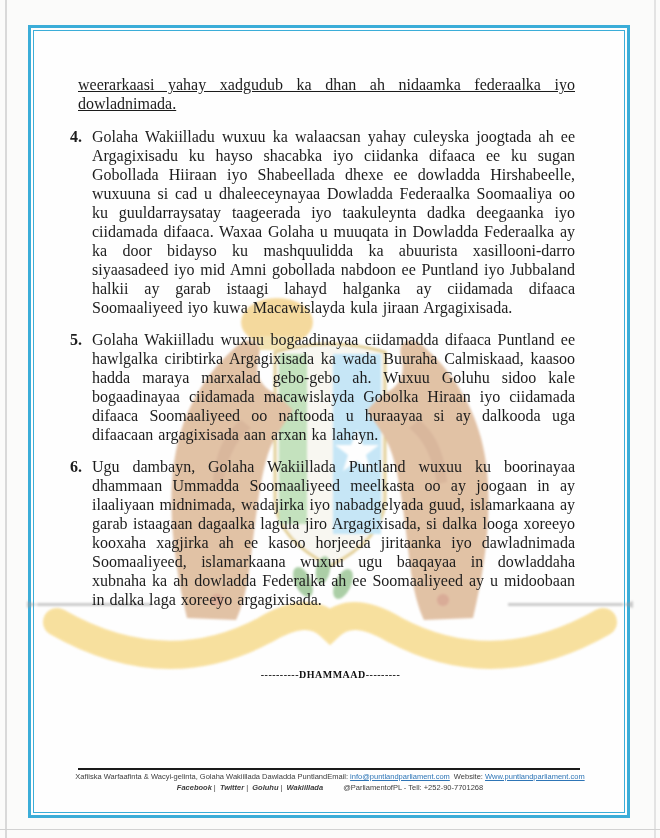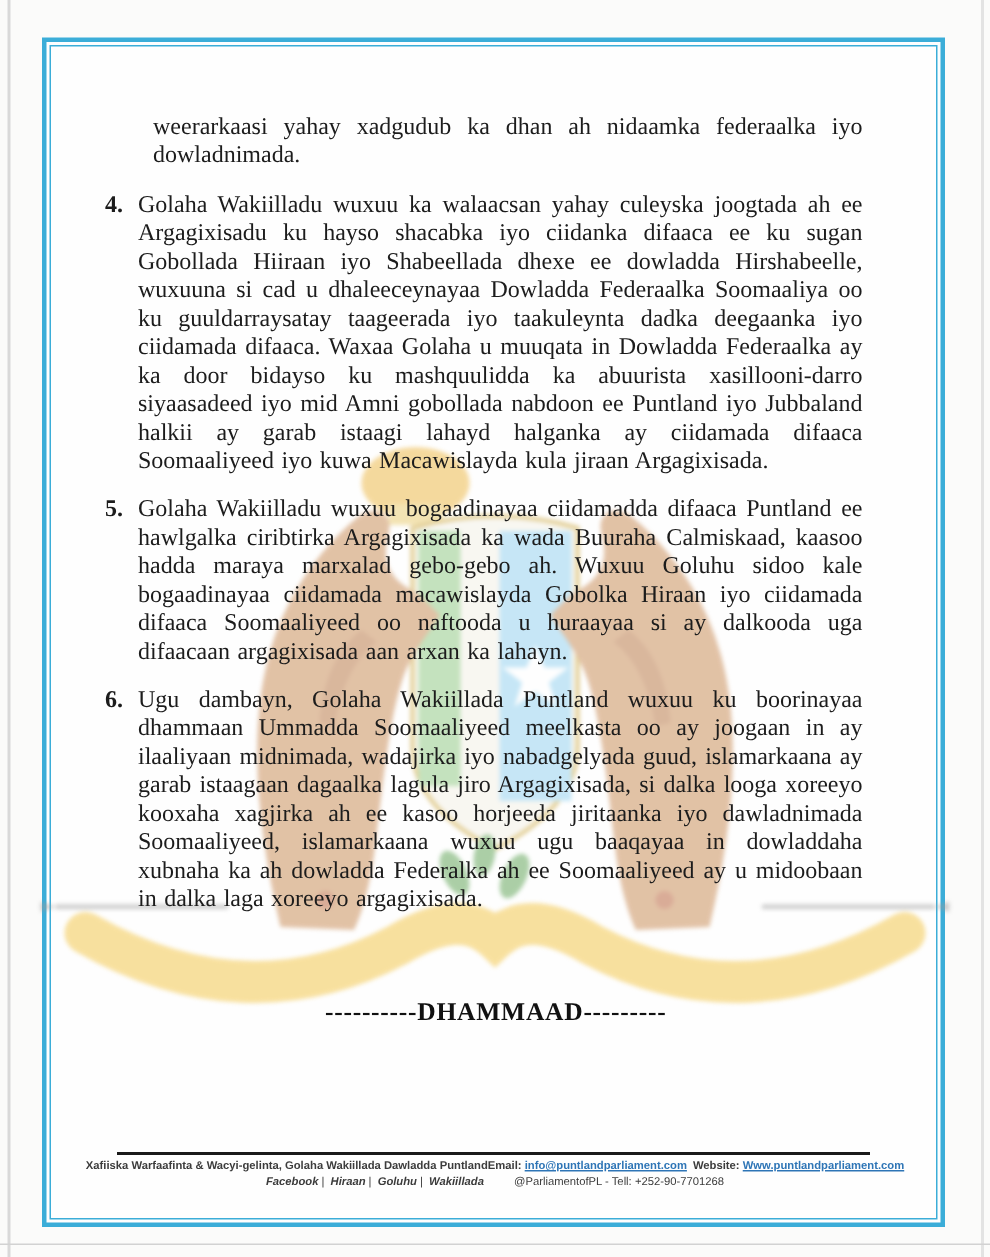--- a/index.html
+++ b/index.html
@@ -31,36 +31,36 @@
     opacity:0.5; filter:blur(1.3px);
     z-index:0; pointer-events:none;
   }
 
   
   .content{
     position:absolute; left:70px; top:75px; width:505px; z-index:1;
     color:#1c1c1c; font-size:16px; line-height:19px;
     text-align:justify; word-spacing:1px;
   }
-  .frag{ margin-left:32px; margin-bottom:14px; }
+  .frag{ margin-left:8px; margin-bottom:14px;text-decoration:underline; }
   .para{ display:flex; margin-bottom:13px; }
   .para .num{ flex:0 0 22px; font-weight:bold; }
   .para .ptext{ flex:1; }
   .endmark{
     margin-top:56px; text-align:center; transform:translateX(8px);
-    font-weight:bold; font-size:17px; letter-spacing:0.5px; color:#111;
+    font-weight:bold; font-size:10px; letter-spacing:0.5px; color:#111;
   }
 
   
   .footer{ position:absolute; left:0; top:0; width:660px; z-index:2;
     font-family:"Liberation Sans","DejaVu Sans",sans-serif; }
   .footer-rule{ position:absolute; left:78px; top:768px; width:502px; height:2px; background:#1a1a1a; }
   .footer-line1{
     position:absolute; left:50px; top:772px; width:560px; text-align:center;
-    font-size:7.5px; color:#3c3c3c; line-height:10px; white-space:nowrap;font-weight:bold;
+    font-size:7.5px; color:#3c3c3c; line-height:10px; white-space:nowrap;
   }
   .footer-line2{
     position:absolute; left:50px; top:783px; width:560px; text-align:center;
     font-size:7.5px; color:#3c3c3c; line-height:10px; white-space:nowrap;
   }
   .flink{ color:#2e75b6; text-decoration:underline; cursor:pointer; }
   .wlabel{ margin-left:4px; }
   .bold{ font-weight:bold;font-style:italic; }
   .sep{ margin:0 2px; }
   .tail{ margin-left:18px; }
@@ -131,18 +131,18 @@
 
 <div class="footer">
   <div class="footer-rule"></div>
   <div class="footer-line1">
     <span>Xafiiska Warfaafinta &amp; Wacyi-gelinta, Golaha Wakiillada Dawladda PuntlandEmail:</span>
     <a class="flink">info@puntlandparliament.com</a><span class="wlabel">Website:</span>
     <a class="flink">Www.puntlandparliament.com</a>
   </div>
   <div class="footer-line2">
     <span class="bold">Facebook</span><span class="sep">|</span>
-    <span class="bold">Hiraan</span><span class="sep">|</span>
+    <span class="bold">Twitter</span><span class="sep">|</span>
     <span class="bold">Goluhu</span><span class="sep">|</span>
     <span class="bold">Wakiillada</span>
     <span class="tail">@ParliamentofPL - Tell: +252-90-7701268</span>
   </div>
 </div>
 
 </body></html>

